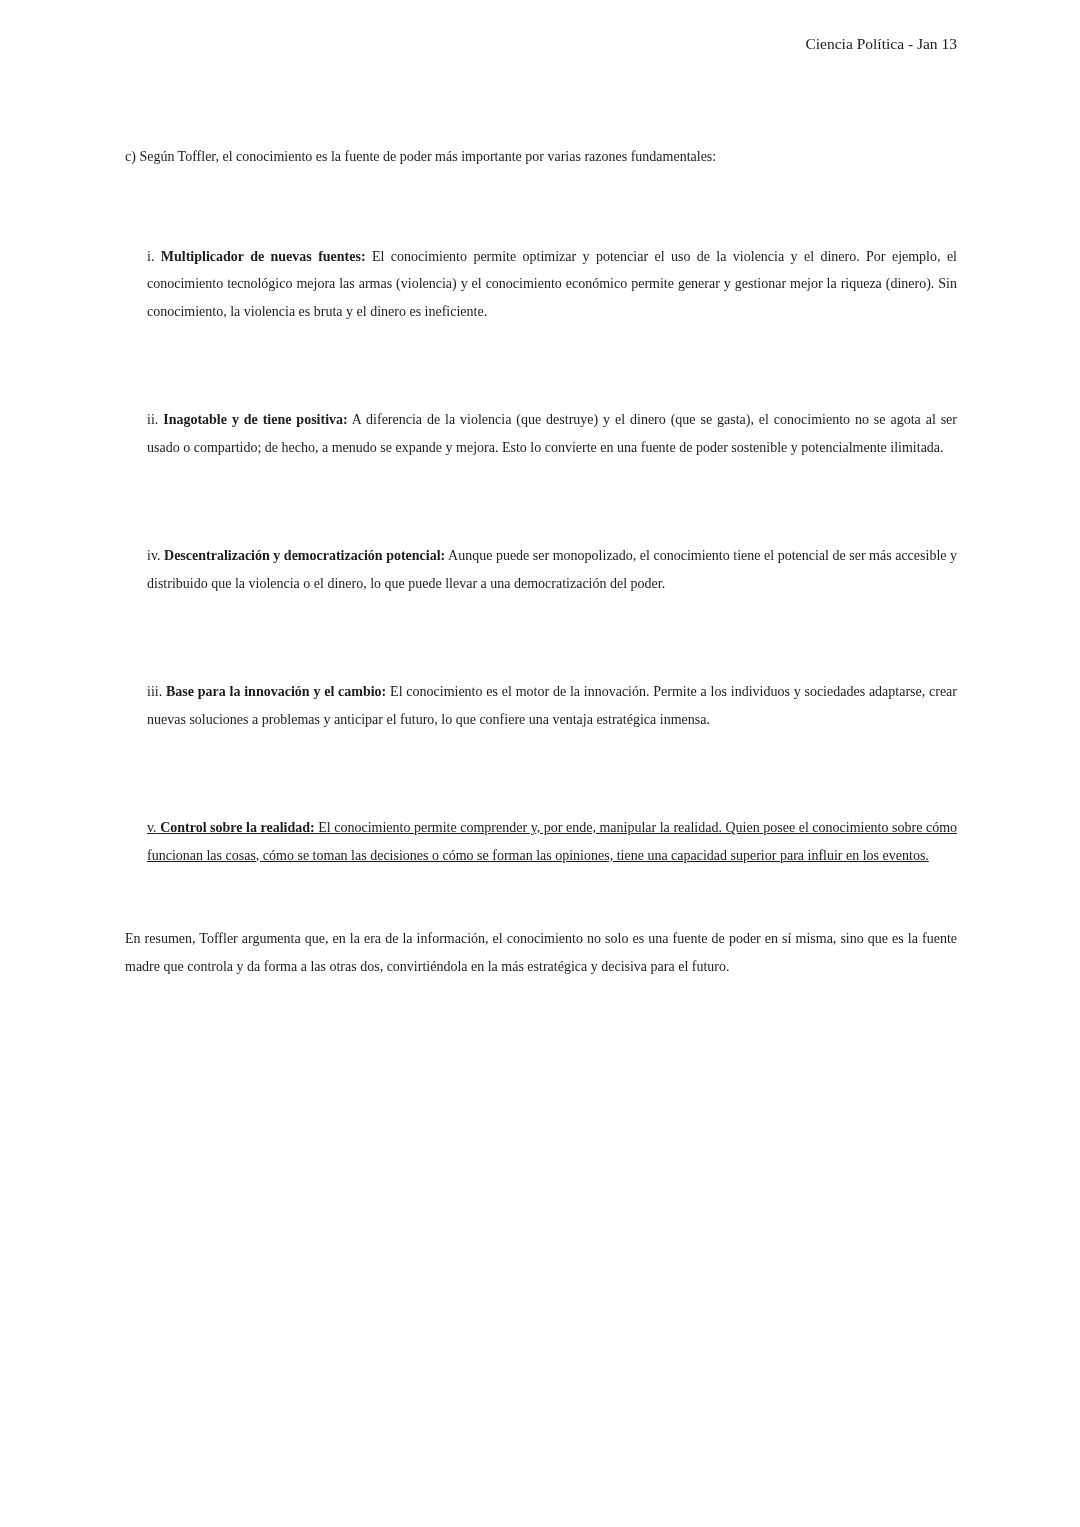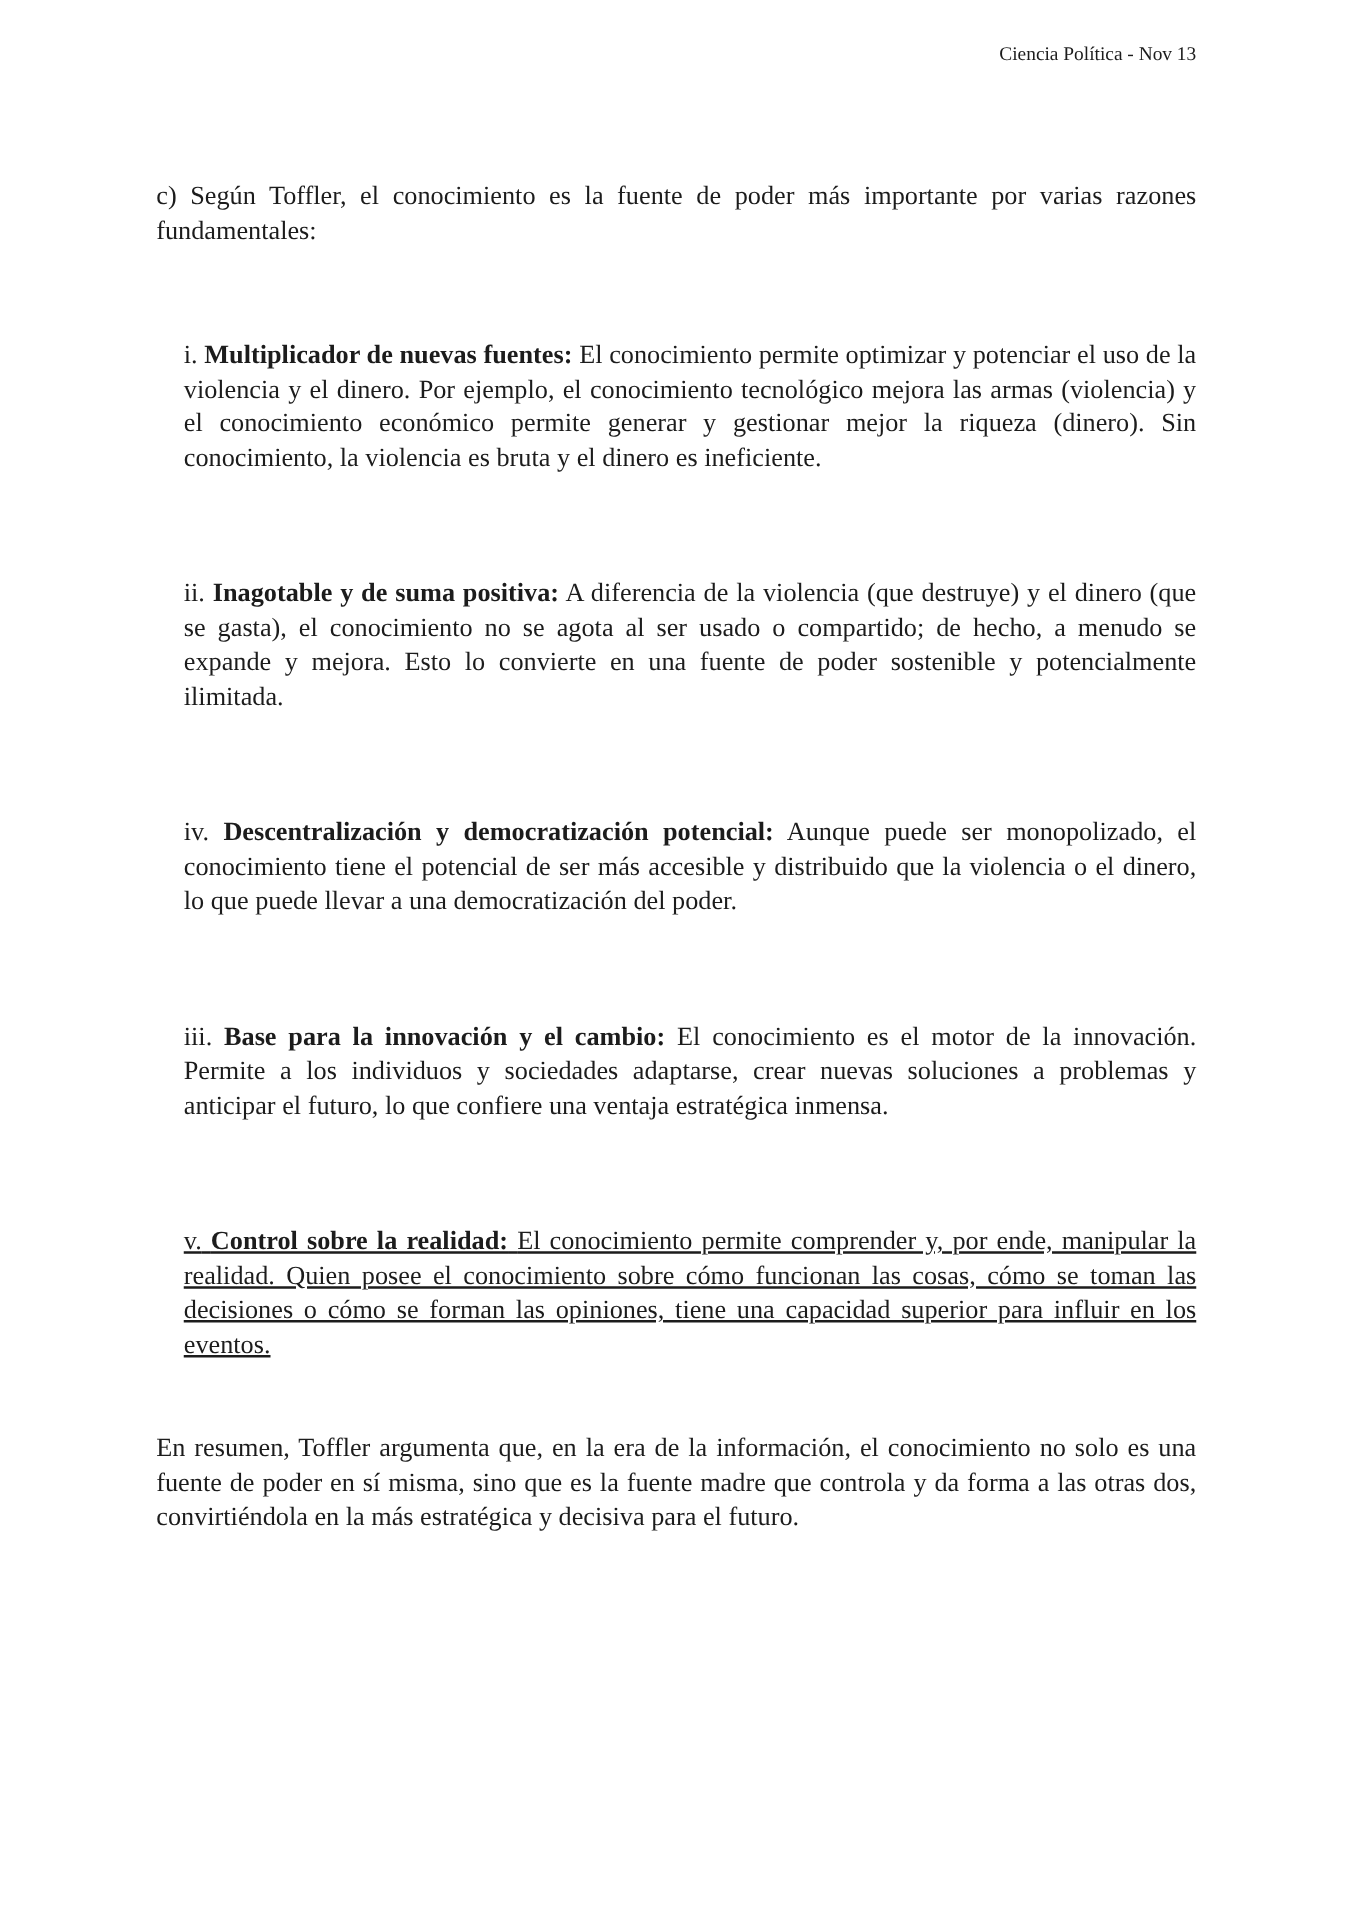--- a/index.html
+++ b/index.html
@@ -23,21 +23,21 @@
     font-size: 15.5px;
     line-height: 20px;
     text-align: right;
     white-space: nowrap;
   }
   .content {
     position: absolute;
     top: 143px;
     left: 125px;
     width: 832px;
-    font-size: 21px;
+    font-size: 14px;
     line-height: 27.5px;
     text-align: justify;
     hyphens: auto;
     -webkit-hyphens: auto;
   }
   .intro {
     margin: 0 0 72px 0;
   }
   .list-item {
     margin: 0 0 81px 22px;
@@ -60,35 +60,35 @@
     text-align: center;
     font-size: 18.5px;
     line-height: 24px;
   }
 </style>
 </head>
 <body>
 
 <div class="page">
 
-  <div class="page-header">Ciencia Política - Nov 13</div>
+  <div class="page-header">Ciencia Política - Jan 13</div>
 
   <div class="content">
 
     <p class="intro">c) Según Toffler, el conocimiento es la fuente de poder más importante por varias razones fundamentales:</p>
 
     <p class="list-item">
       <span>i.</span>
       <span class="item-title">Multiplicador de nuevas fuentes:</span>
       <span>El conocimiento permite optimizar y potenciar el uso de la violencia y el dinero. Por ejemplo, el conocimiento tecnológico mejora las armas (violencia) y el conocimiento económico permite generar y gestionar mejor la riqueza (dinero). Sin conocimiento, la violencia es bruta y el dinero es ineficiente.</span>
     </p>
 
     <p class="list-item">
       <span>ii.</span>
-      <span class="item-title">Inagotable y de suma positiva:</span>
+      <span class="item-title">Inagotable y de tiene positiva:</span>
       <span>A diferencia de la violencia (que destruye) y el dinero (que se gasta), el conocimiento no se agota al ser usado o compartido; de hecho, a menudo se expande y mejora. Esto lo convierte en una fuente de poder sostenible y potencialmente ilimitada.</span>
     </p>
 
     <p class="list-item">
       <span>iv.</span>
       <span class="item-title">Descentralización y democratización potencial:</span>
       <span>Aunque puede ser monopolizado, el conocimiento tiene el potencial de ser más accesible y distribuido que la violencia o el dinero, lo que puede llevar a una democratización del poder.</span>
     </p>
 
     <p class="list-item">

